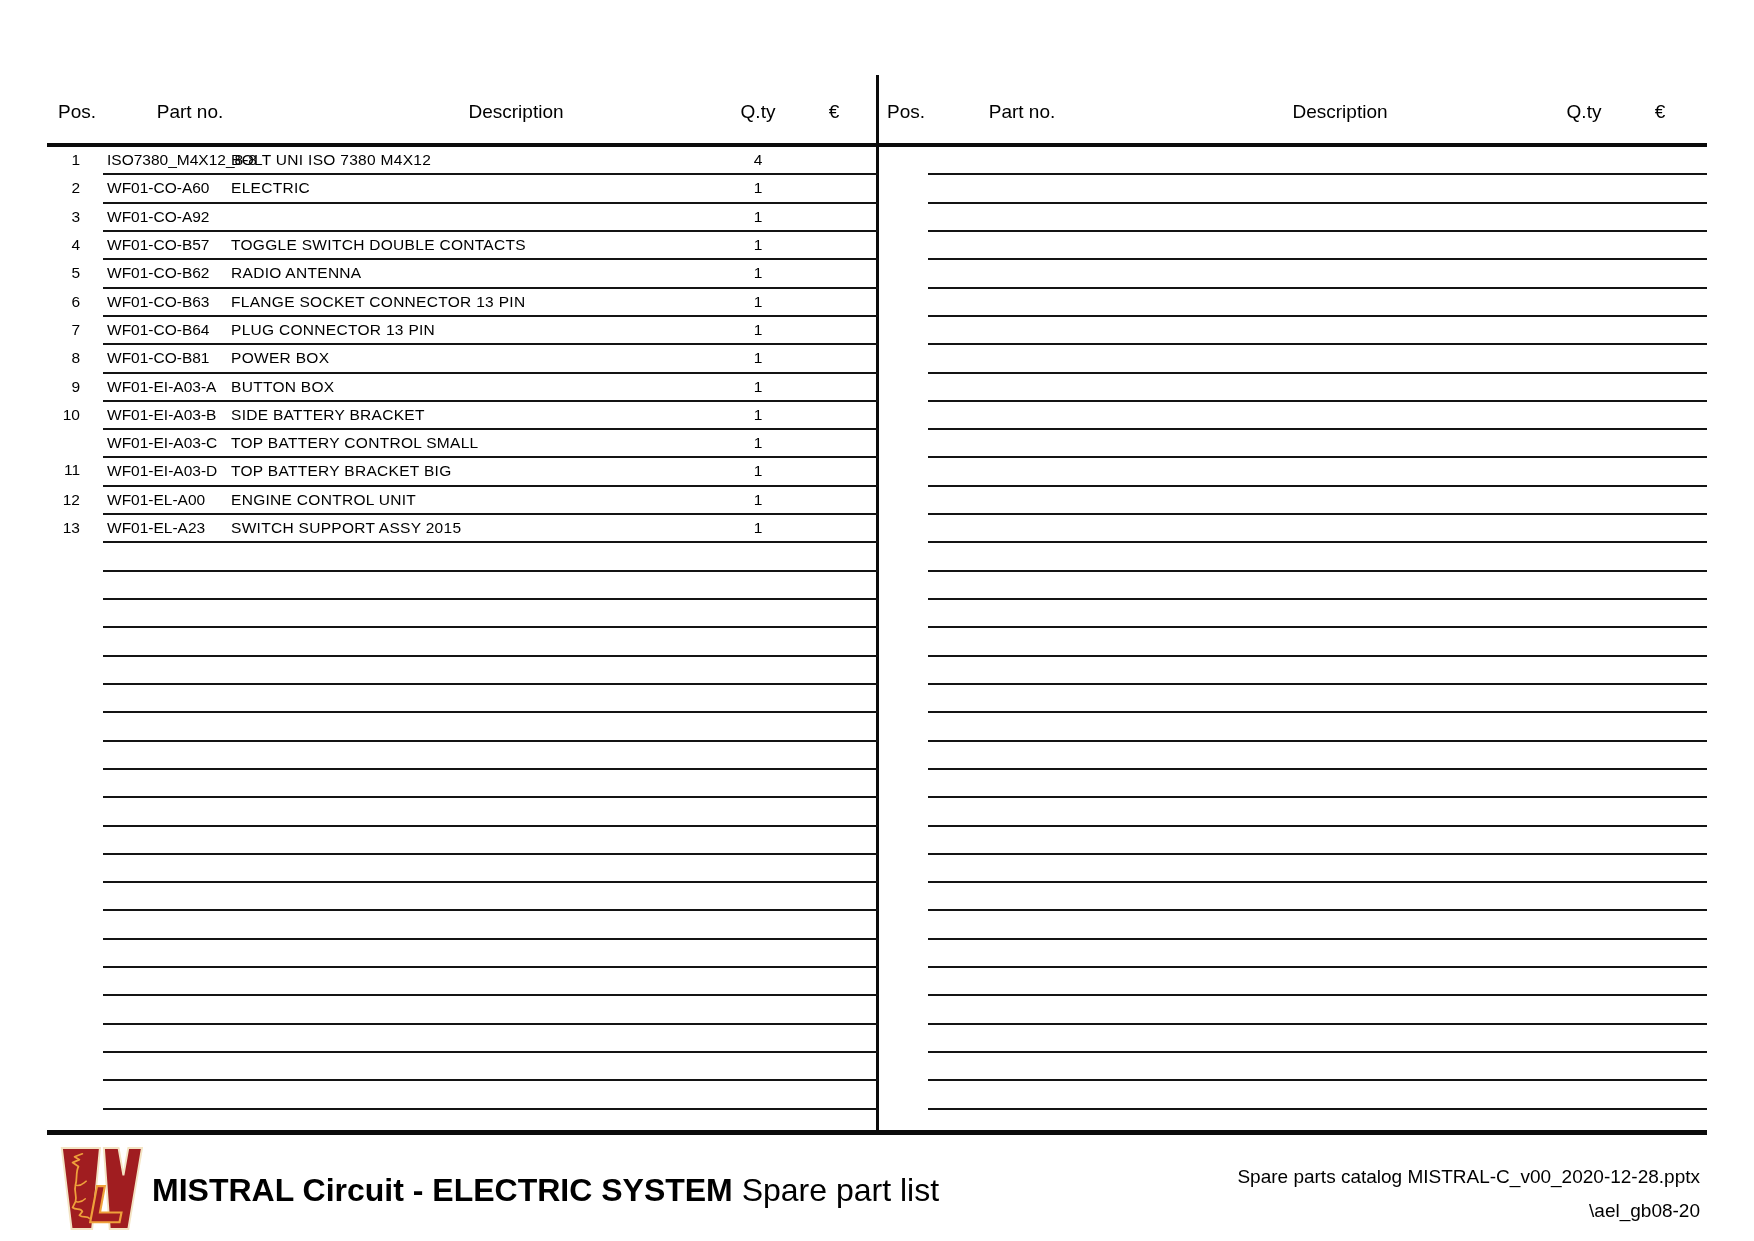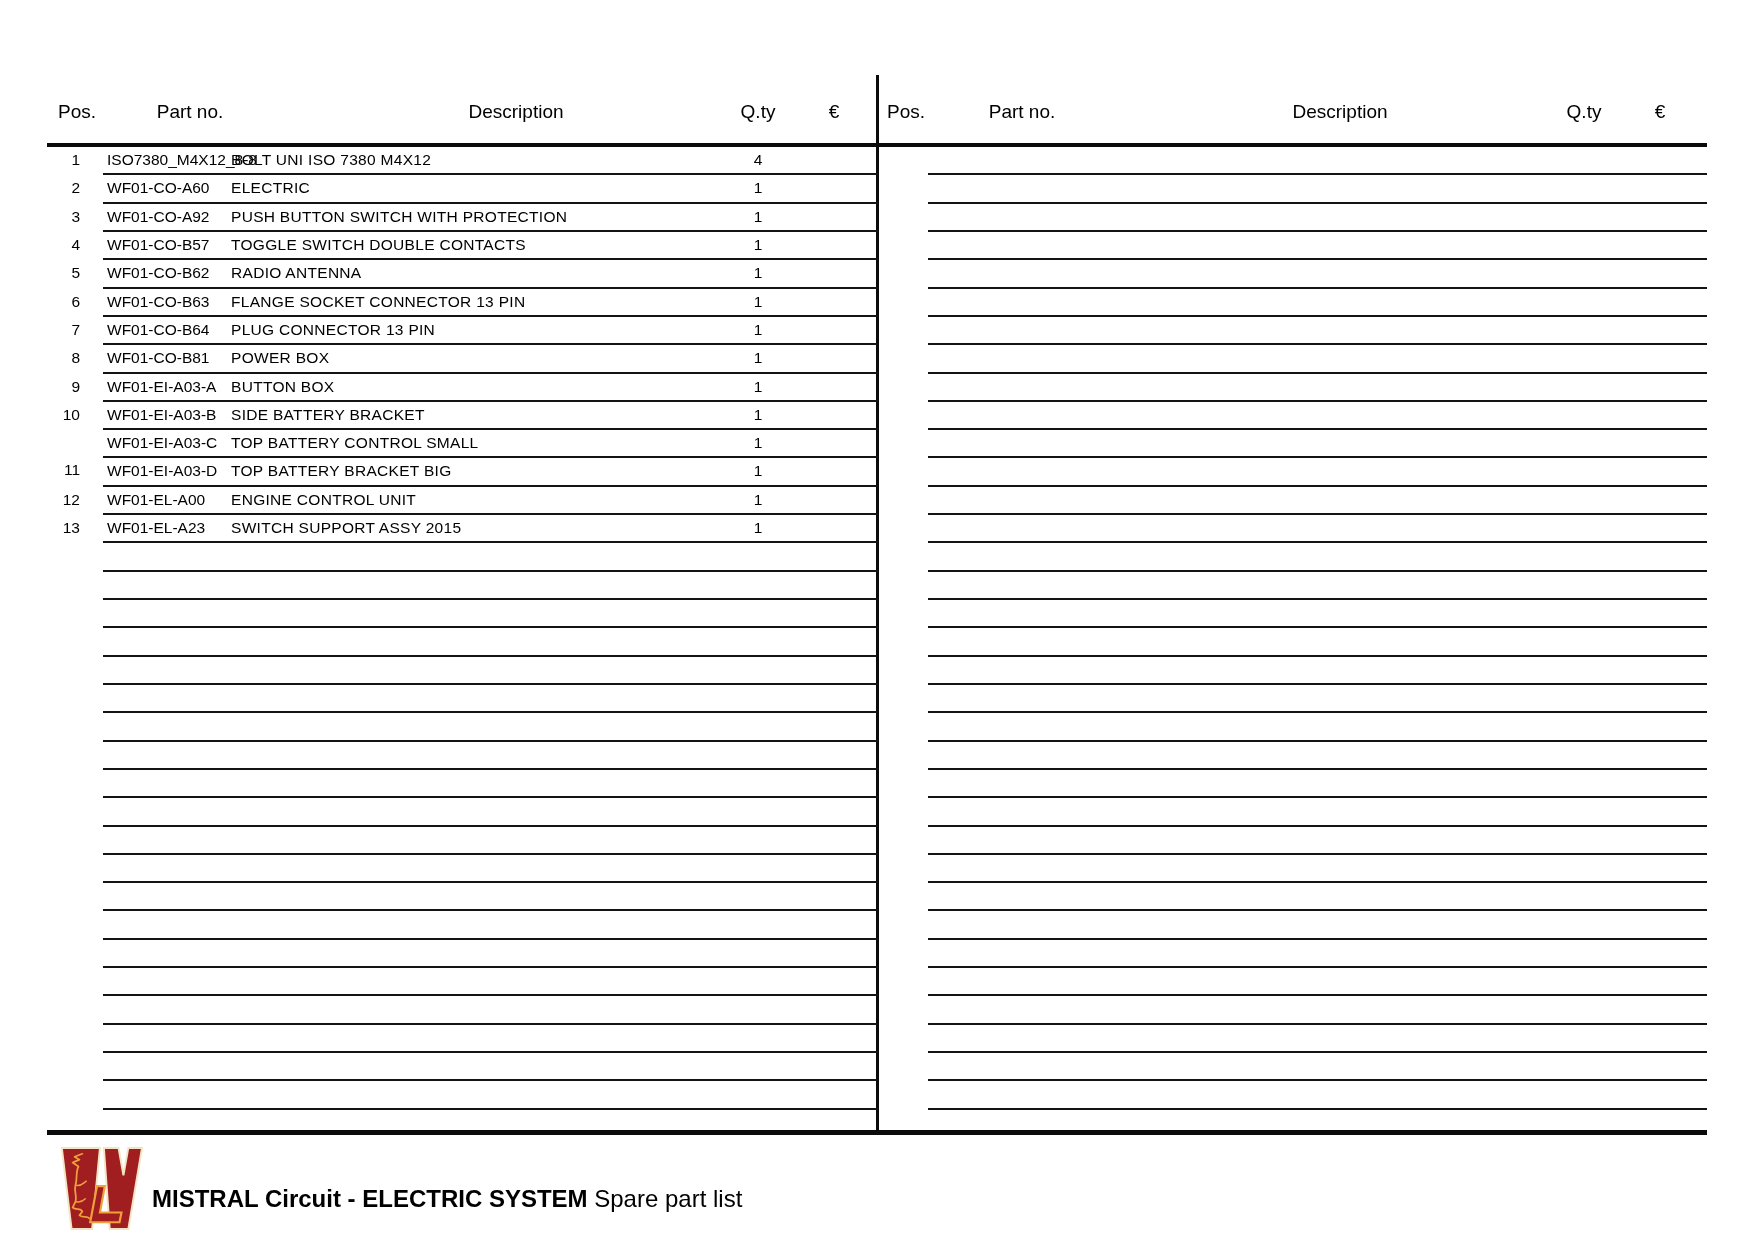--- a/index.html
+++ b/index.html
@@ -18,21 +18,21 @@
   .drow{position:relative;height:28.32px;box-sizing:border-box;border-bottom:2px solid #141414;
         font-size:15.5px;line-height:26px;white-space:nowrap;}
   .c-pos{position:absolute;left:-63px;width:40px;text-align:right;}
   .c-part{position:absolute;left:4px;}
   .c-desc{position:absolute;left:128px;letter-spacing:0.3px;}
   .c-qty{position:absolute;left:630px;width:50px;text-align:center;}
   .pos-merged{position:absolute;left:40px;top:456px;width:40px;text-align:right;
               font-size:15.5px;line-height:28px;}
   
   .logo{position:absolute;left:53px;top:1145px;width:90px;height:88px;}
-  .f-title{position:absolute;left:152px;top:1172px;font-size:24px;white-space:nowrap;margin-top:13px;}
+  .f-title{position:absolute;left:152px;top:1172px;font-size:32px;white-space:nowrap;}
   .f-title b{font-weight:700;}
   .f-doc{position:absolute;right:54px;top:1160px;text-align:right;font-size:19px;line-height:34px;white-space:nowrap;}
 </style>
 </head>
 <body>
 
 <div class="page">
 
   <span class="hdr" style="left:77px">Pos.</span>
   <span class="hdr" style="left:190px">Part no.</span>
@@ -61,21 +61,20 @@
     </div>
     <div class="drow">
       <span class="c-pos">2</span>
       <span class="c-part">WF01-CO-A60</span>
       <span class="c-desc">ELECTRIC</span>
       <span class="c-qty">1</span>
     </div>
     <div class="drow">
       <span class="c-pos">3</span>
       <span class="c-part">WF01-CO-A92</span>
-      <span class="c-desc">PUSH BUTTON SWITCH WITH PROTECTION</span>
       <span class="c-qty">1</span>
     </div>
     <div class="drow">
       <span class="c-pos">4</span>
       <span class="c-part">WF01-CO-B57</span>
       <span class="c-desc">TOGGLE SWITCH DOUBLE CONTACTS</span>
       <span class="c-qty">1</span>
     </div>
     <div class="drow">
       <span class="c-pos">5</span>
@@ -200,14 +199,18 @@
   <svg class="logo" viewBox="0 0 92 90" xmlns="http://www.w3.org/2000/svg">
     <polygon points="9,3 48,3 40,86 19,86" fill="#A01D20" stroke="#F3E4C4" stroke-width="2"></polygon>
     <polygon points="52,3 67,3 72,31 77,3 91,3 77,86 58,86" fill="#A01D20" stroke="#F3E4C4" stroke-width="2"></polygon>
     <polygon points="45,42 53,42 48,69 70,69 68,79 38,79" fill="#A01D20" stroke="#EFA13B" stroke-width="2.2"></polygon>
     <path d="M 30,9 L 22,12 L 27,15 L 20,18 L 26,22 C 23,28 25,34 23,41 C 21,48 25,52 23,58 L 20,64 C 24,67 28,64 30,68 L 27,72 C 31,75 35,72 37,75" fill="none" stroke="#EFA13B" stroke-width="1.8" stroke-linejoin="round" stroke-linecap="round"></path>
     <path d="M 23,41 C 28,43 31,39 34,37 M 24,58 C 28,59 31,57 33,55" fill="none" stroke="#EFA13B" stroke-width="1.5" stroke-linecap="round"></path>
   </svg>
 
   <div class="f-title"><b>MISTRAL Circuit - ELECTRIC SYSTEM</b><span> Spare part list</span></div>
 
+  <div class="f-doc">
+    <div>Spare parts catalog MISTRAL-C_v00_2020-12-28.pptx</div>
+    <div>\ael_gb08-20</div>
+  </div>
 
 </div>
 
 </body></html>

